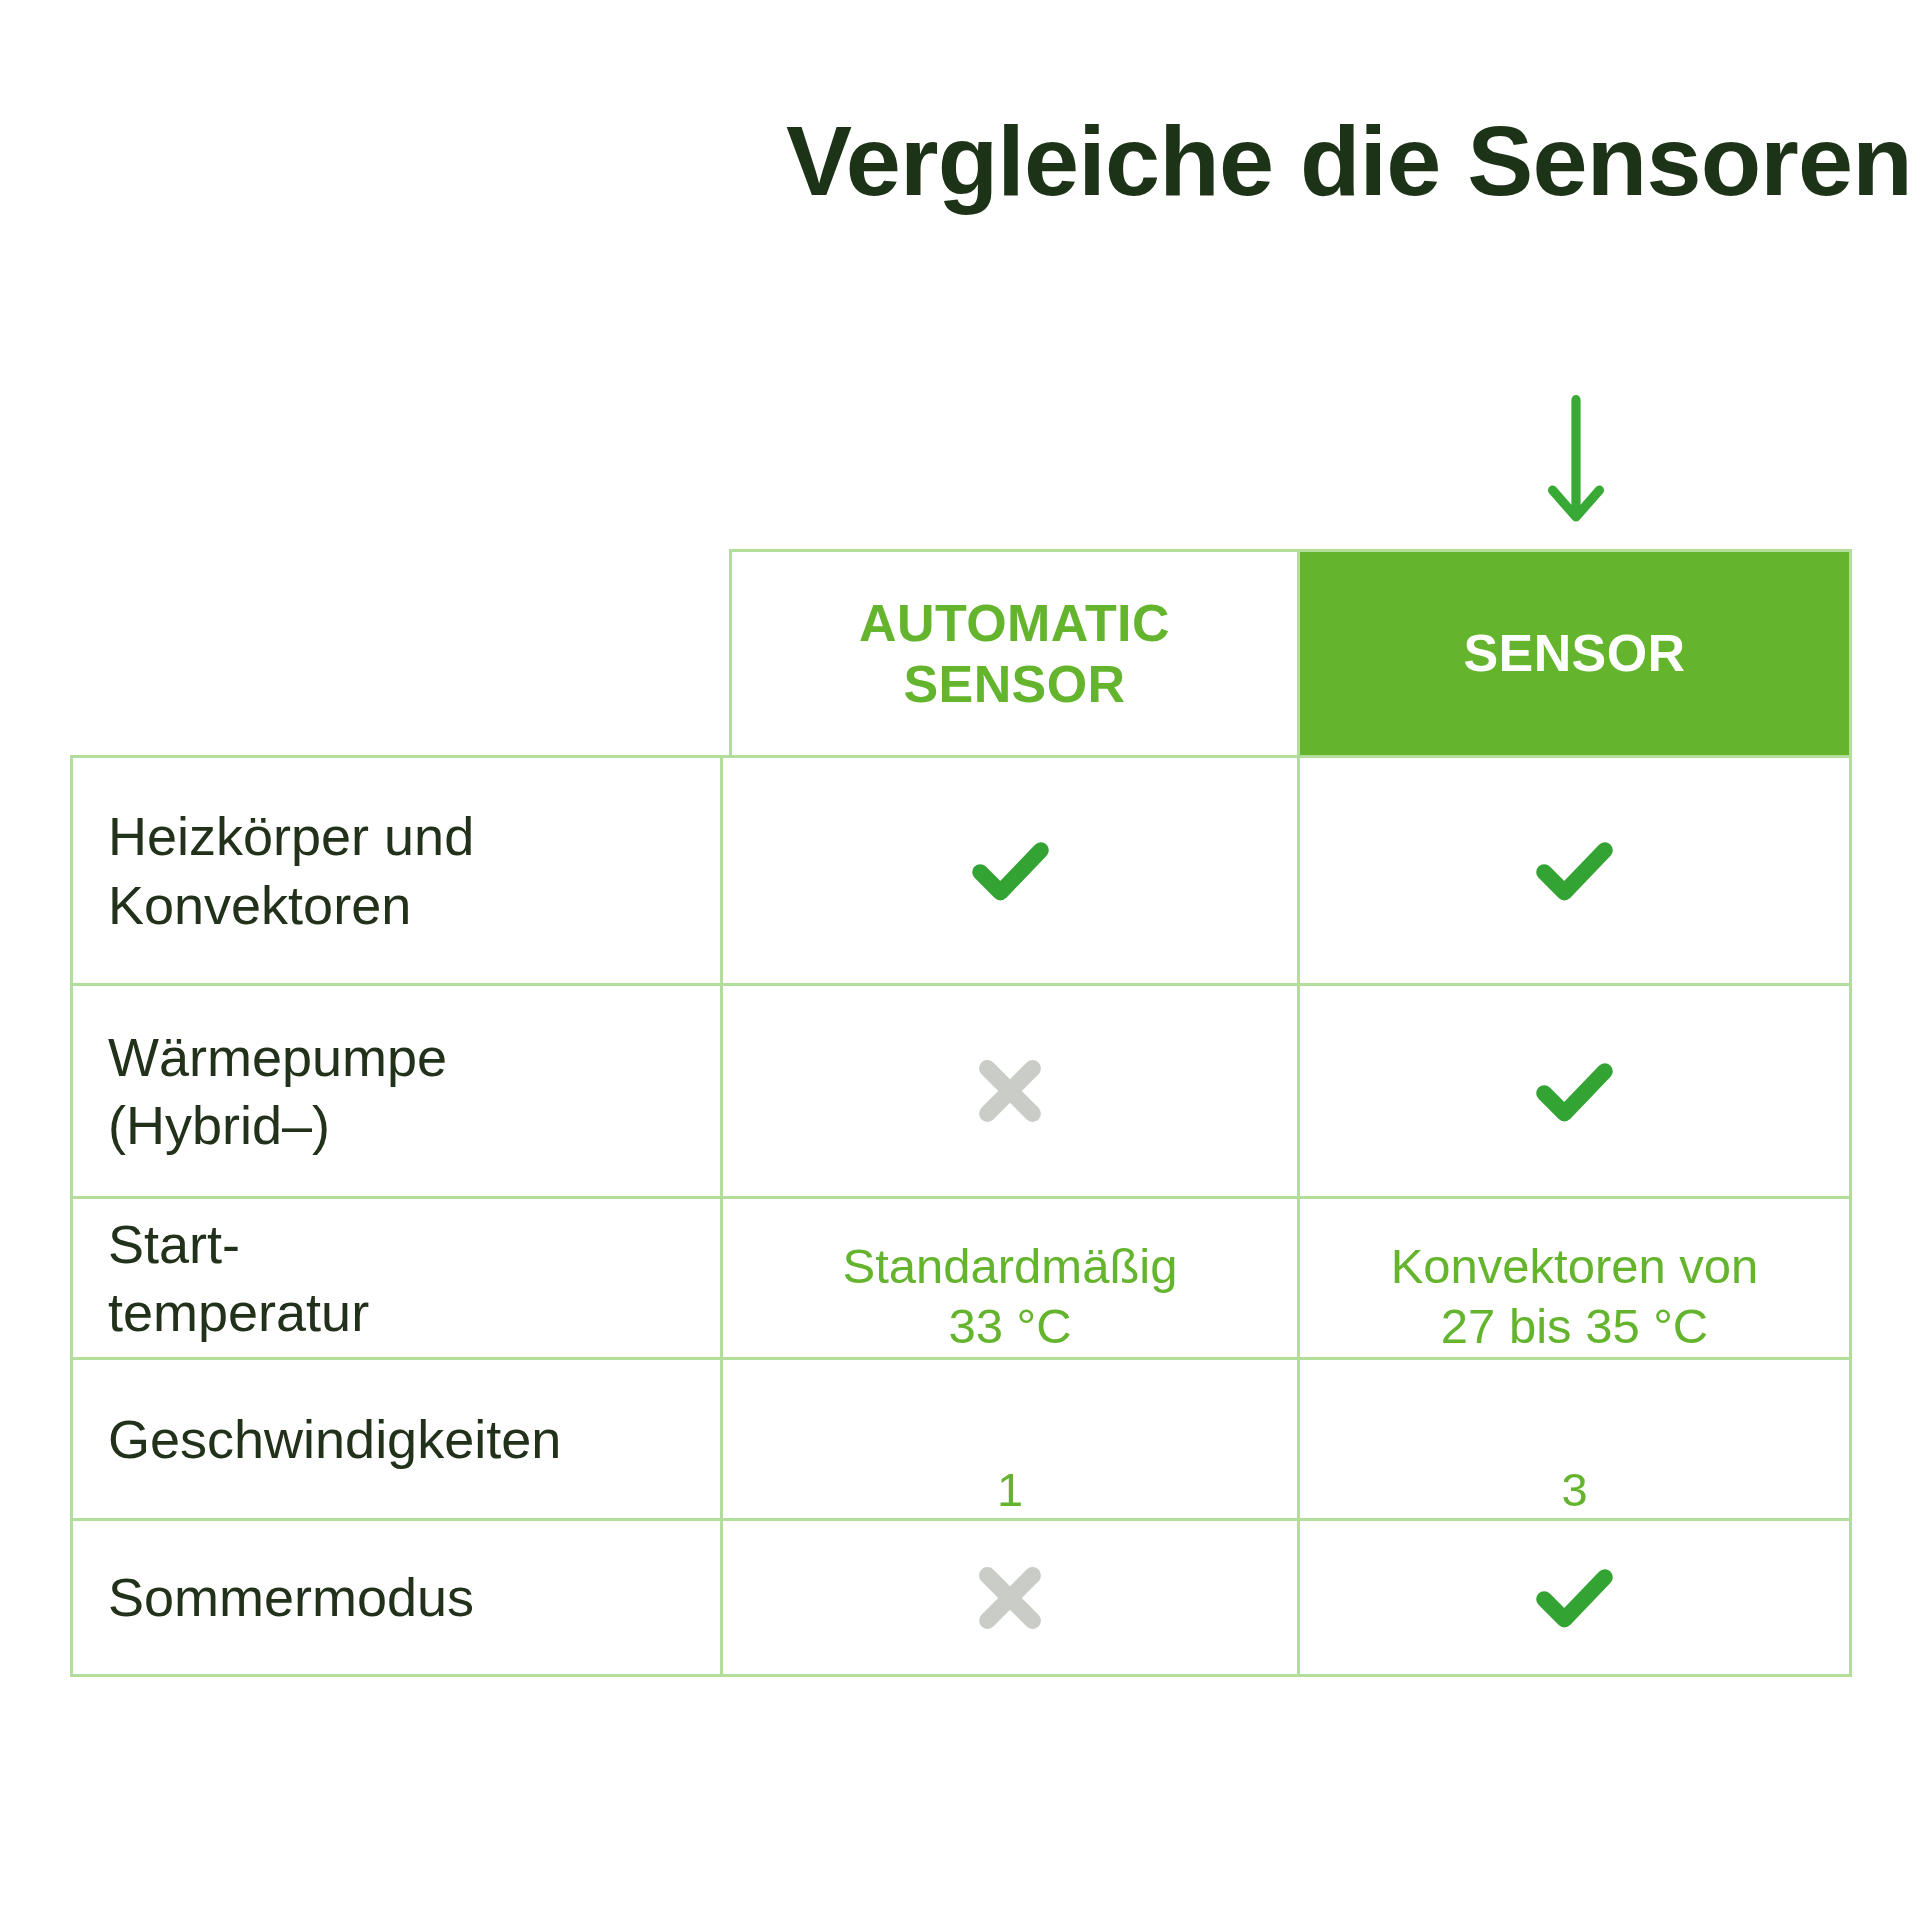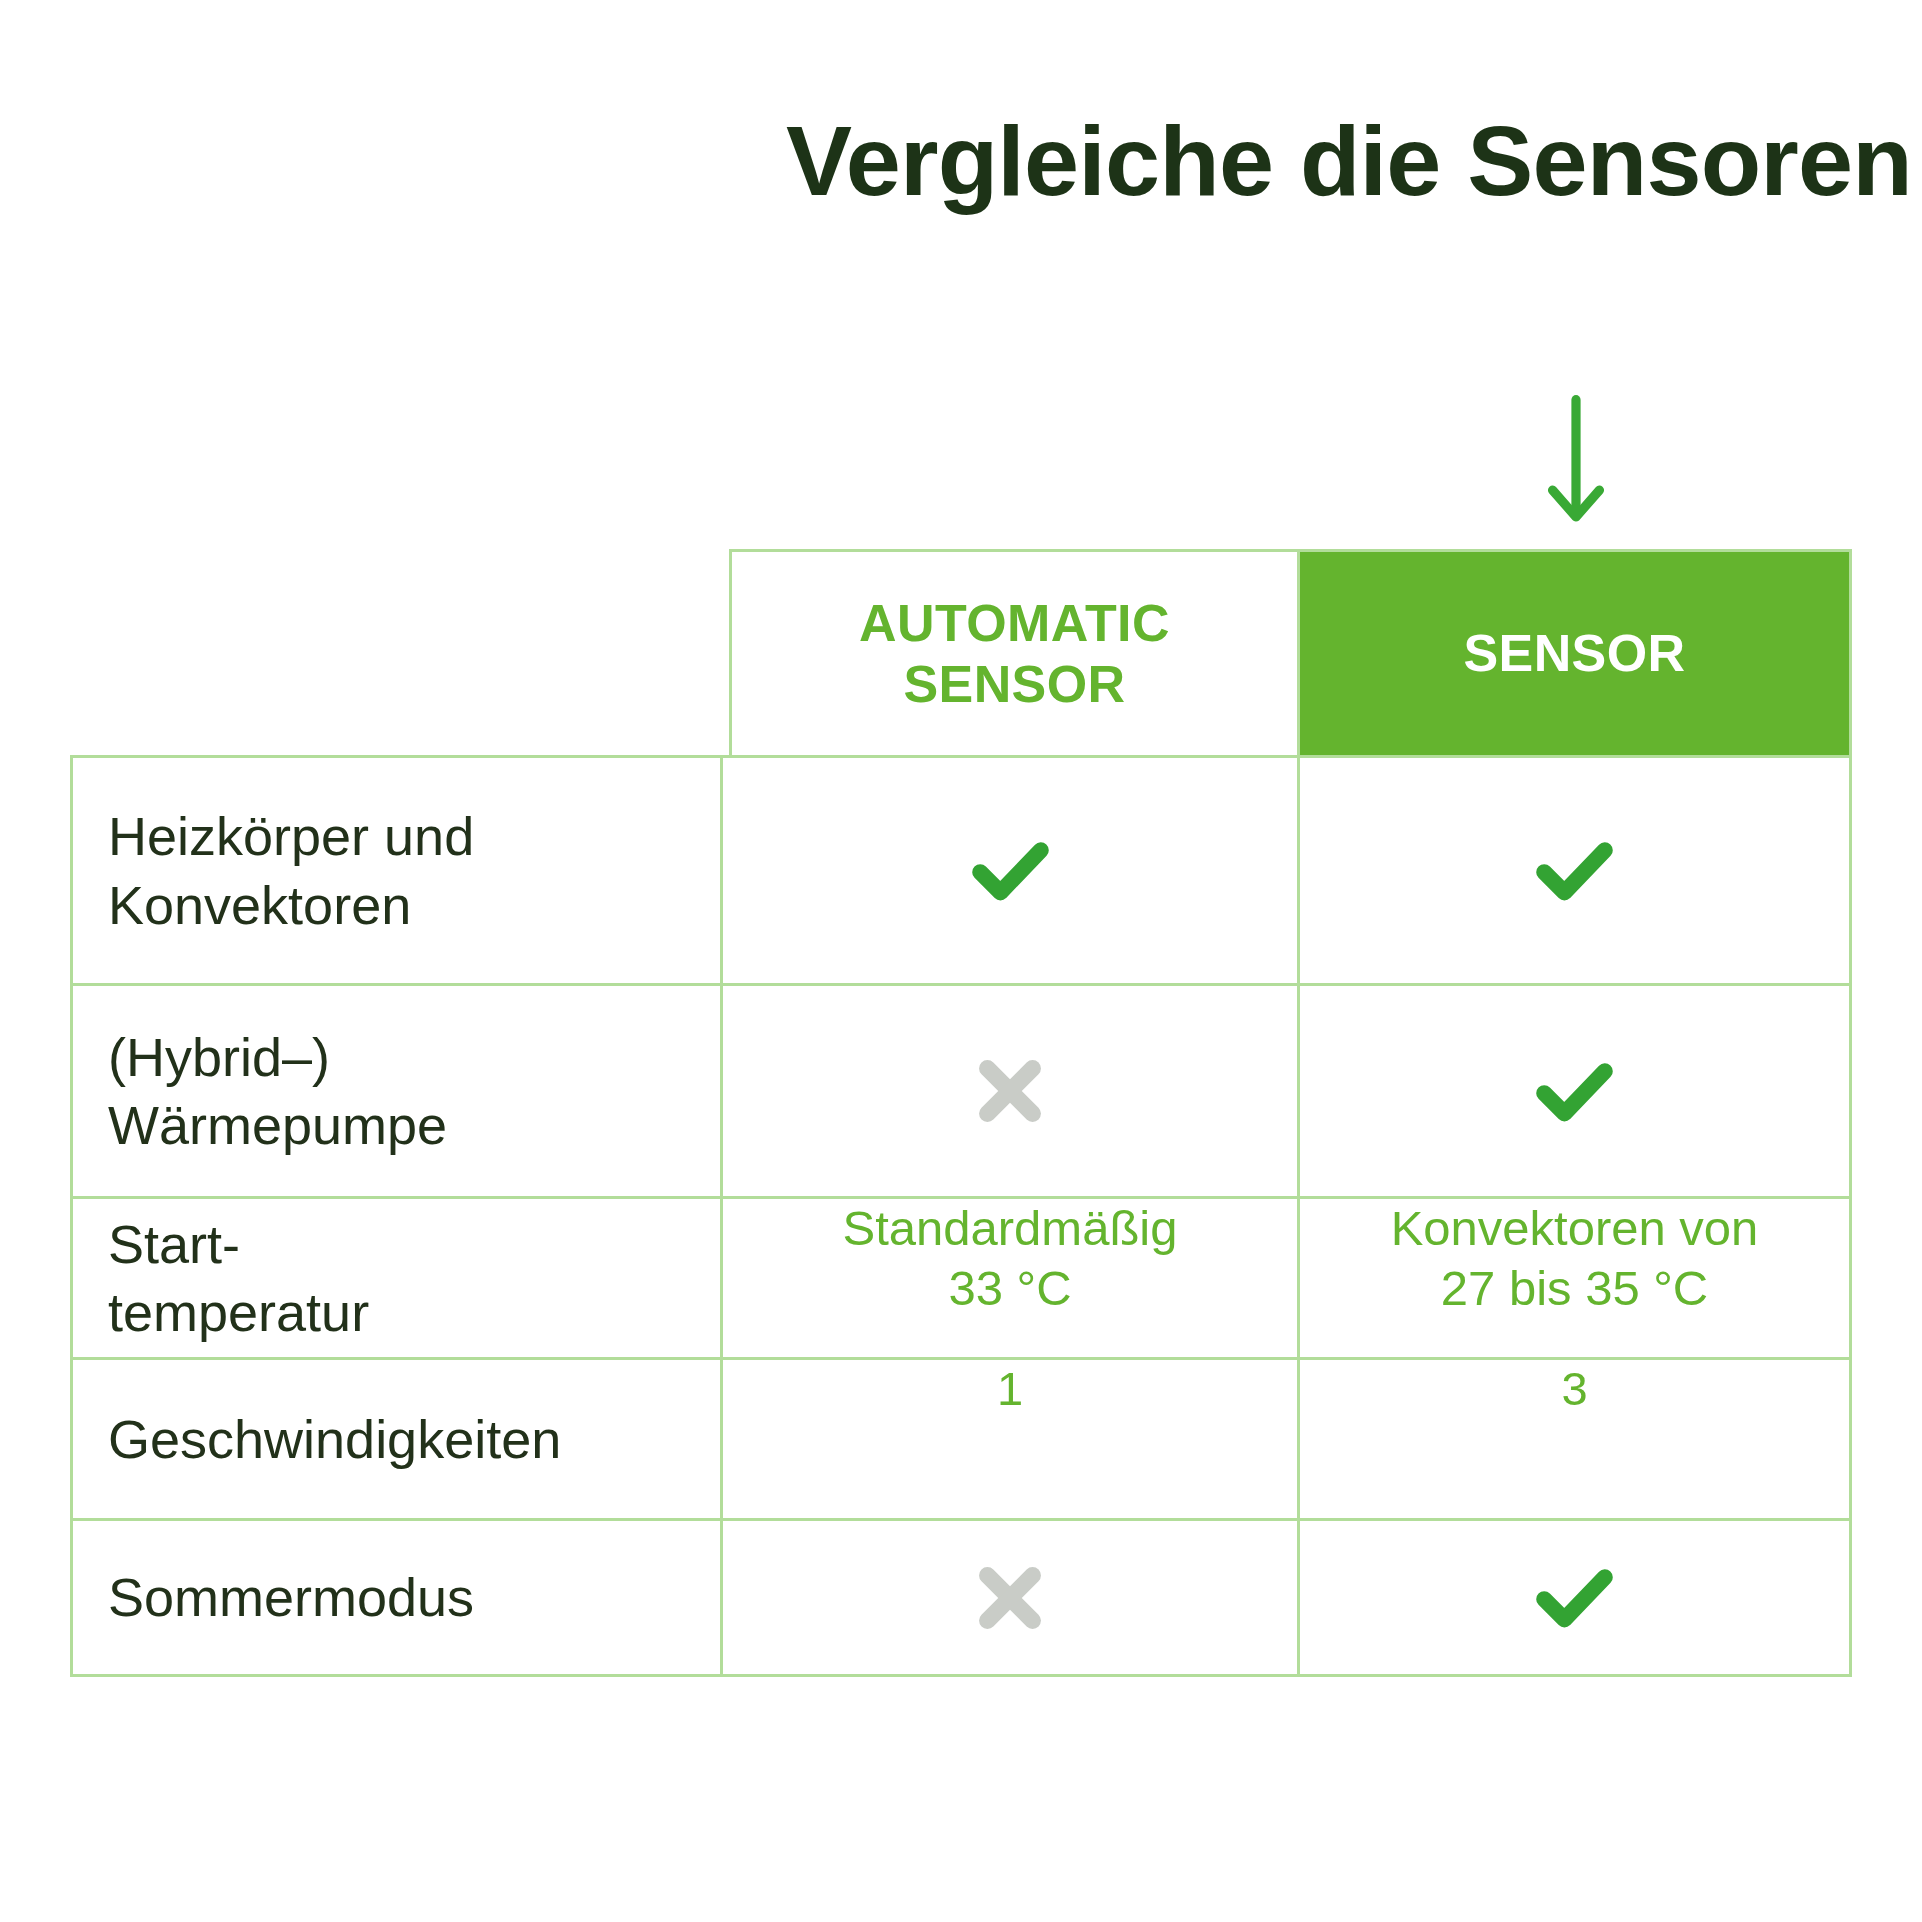--- a/index.html
+++ b/index.html
@@ -107,21 +107,21 @@
     font-size: 54px;
     font-weight: 400;
     color: #1d3317;
     line-height: 1.26;
     color: #22311a;
   }
 
   
   .val {
     display: flex;
-    align-items: flex-start;
+    align-items: flex-end;
     justify-content: center;
     text-align: center;
     font-size: 50px;
     color: #64b42e;
     line-height: 1.22;
   }
   .val.small {
     font-size: 49px;
   }
   .val-num {
@@ -188,22 +188,22 @@
       <div class="cell icon-cell bdr-t bdr-r">
         <span>
           <svg width="101" height="101" viewBox="0 0 120 120" aria-hidden="true">
             <polyline points="24,62 48,86 96,36" fill="none" stroke="#33A333" stroke-width="19" stroke-linecap="round" stroke-linejoin="round"></polyline>
           </svg>
         </span>
       </div>
 
       <div class="cell rowlabel bdr-t bdr-l bdr-r">
         <div>
+          <span class="txt2">Wärmepumpe</span>
           <span class="txt2">(Hybrid–)</span>
-          <span class="txt2">Wärmepumpe</span>
         </div>
       </div>
       <div class="cell icon-cell bdr-t bdr-r">
         <span>
           <svg width="92" height="92" viewBox="0 0 110 110" aria-hidden="true">
             <g stroke="#C9CCC7" stroke-width="20" stroke-linecap="round">
               <line x1="28" y1="28" x2="82" y2="82"></line>
               <line x1="82" y1="28" x2="28" y2="82"></line>
             </g>
           </svg>

